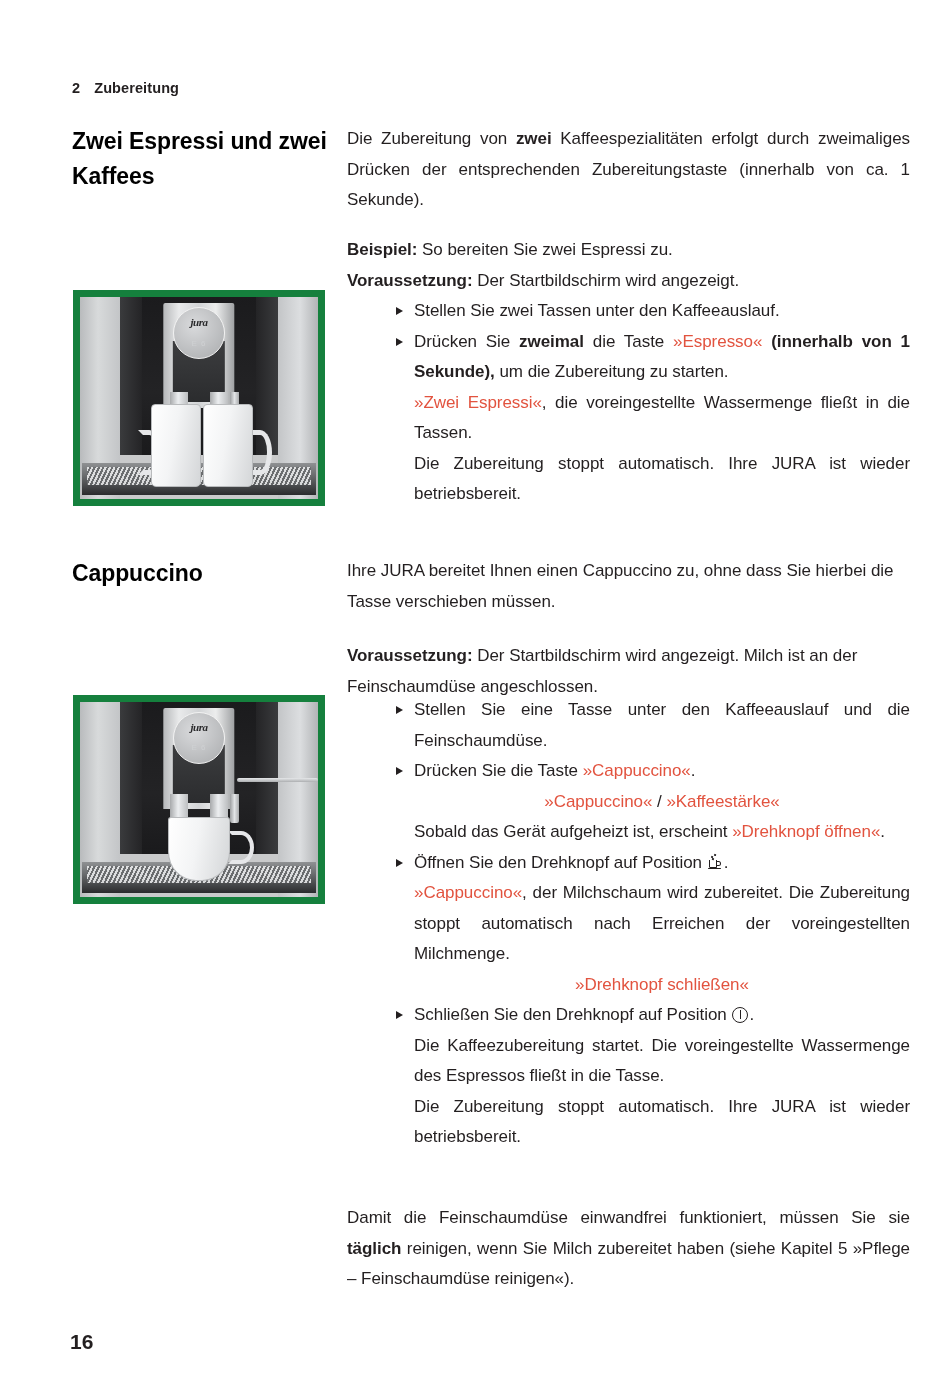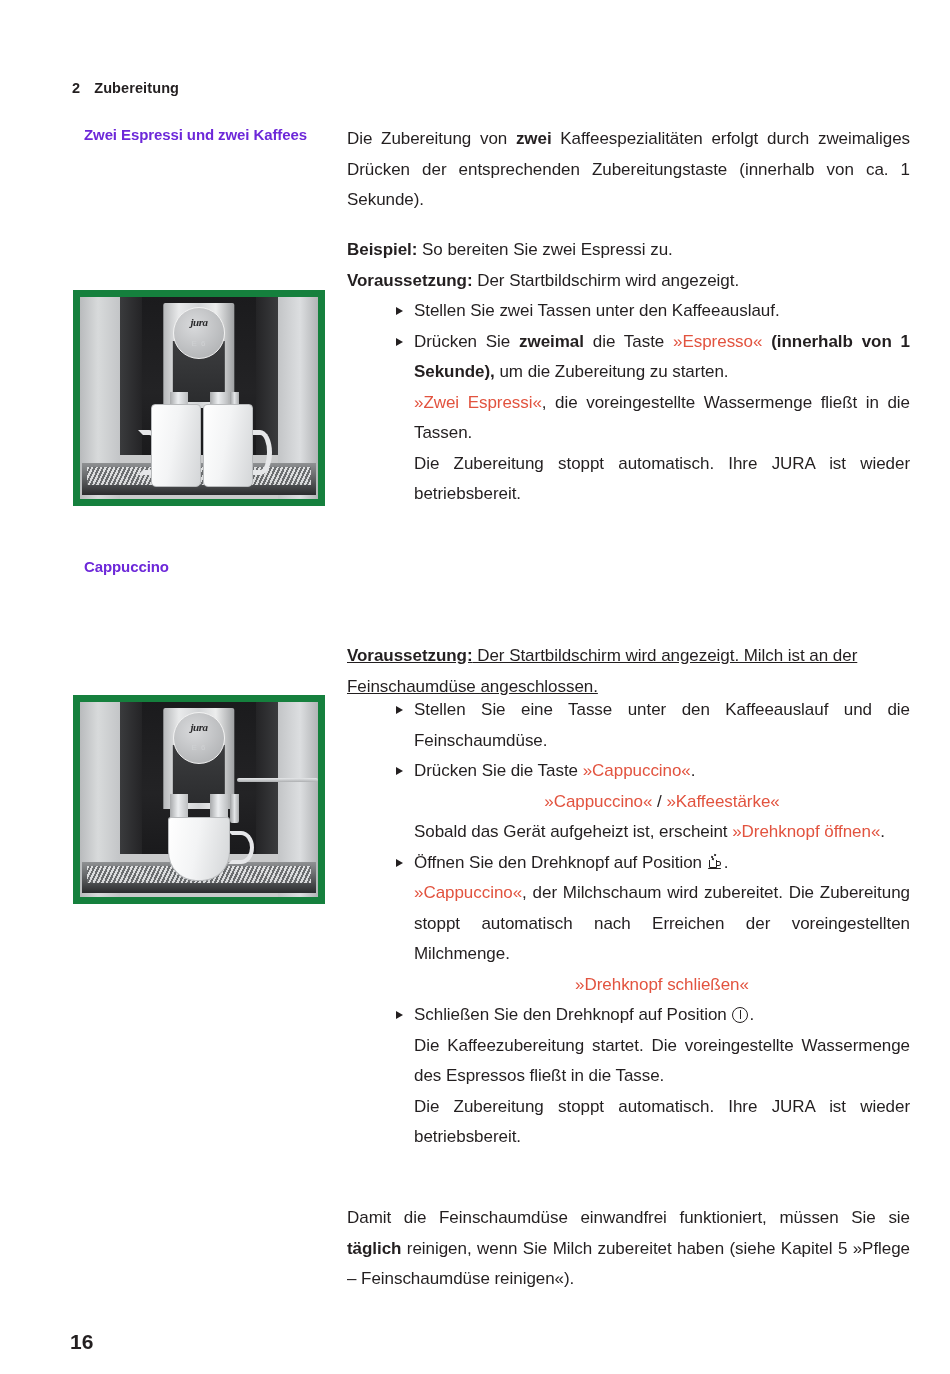--- a/index.html
+++ b/index.html
@@ -32,26 +32,26 @@
     font-weight: 700;
     letter-spacing: 0.1px;
     color: #231f20;
     white-space: nowrap;
   }
   .running-header .chap-num { margin-right: 14px; }
 
   
   .side-heading {
     position: absolute;
-    left: 84px;
+    left: 72px;
     width: 262px;
-    font-size: 15px;
+    font-size: 23px;
     font-weight: 700;
     line-height: 1.52;
-    color: #6d28d9;
+    color: #000000;
     letter-spacing: -0.1px;
   }
   #side-heading-1 { top: 124px; }
   #side-heading-2 { top: 556px; }
 
   
   .body-block {
     position: absolute;
     left: 347px;
     width: 563px;
@@ -418,22 +418,25 @@
     <div class="ph-tray"></div>
     <div class="ph-tray-grid"></div>
     <div class="ph-handle h-l"></div>
     <div class="ph-handle h-r"></div>
     <div class="ph-cup mug-l"></div>
     <div class="ph-cup mug-r"></div>
   </div>
 
   <div class="side-heading" id="side-heading-2">Cappuccino</div>
 
-
-  <div class="body-block ragged" style="top:641px;text-decoration:underline;">
+  <div class="body-block ragged" style="top:556px;">
+    <p>Ihre JURA bereitet Ihnen einen Cappuccino zu, ohne dass Sie hierbei die Tasse verschieben müssen.</p>
+  </div>
+
+  <div class="body-block ragged" style="top:641px;">
     <p><b>Voraussetzung:</b><span> Der Startbildschirm wird angezeigt. Milch ist an der Feinschaumdüse angeschlossen.</span></p>
   </div>
 
   <div class="bullet-list" style="top:695px;">
 
     <div class="bullet-item just">
       <span class="tri"></span>
       <span>Stellen Sie eine Tasse unter den Kaffeeauslauf und die Feinschaumdüse.</span>
     </div>
 

